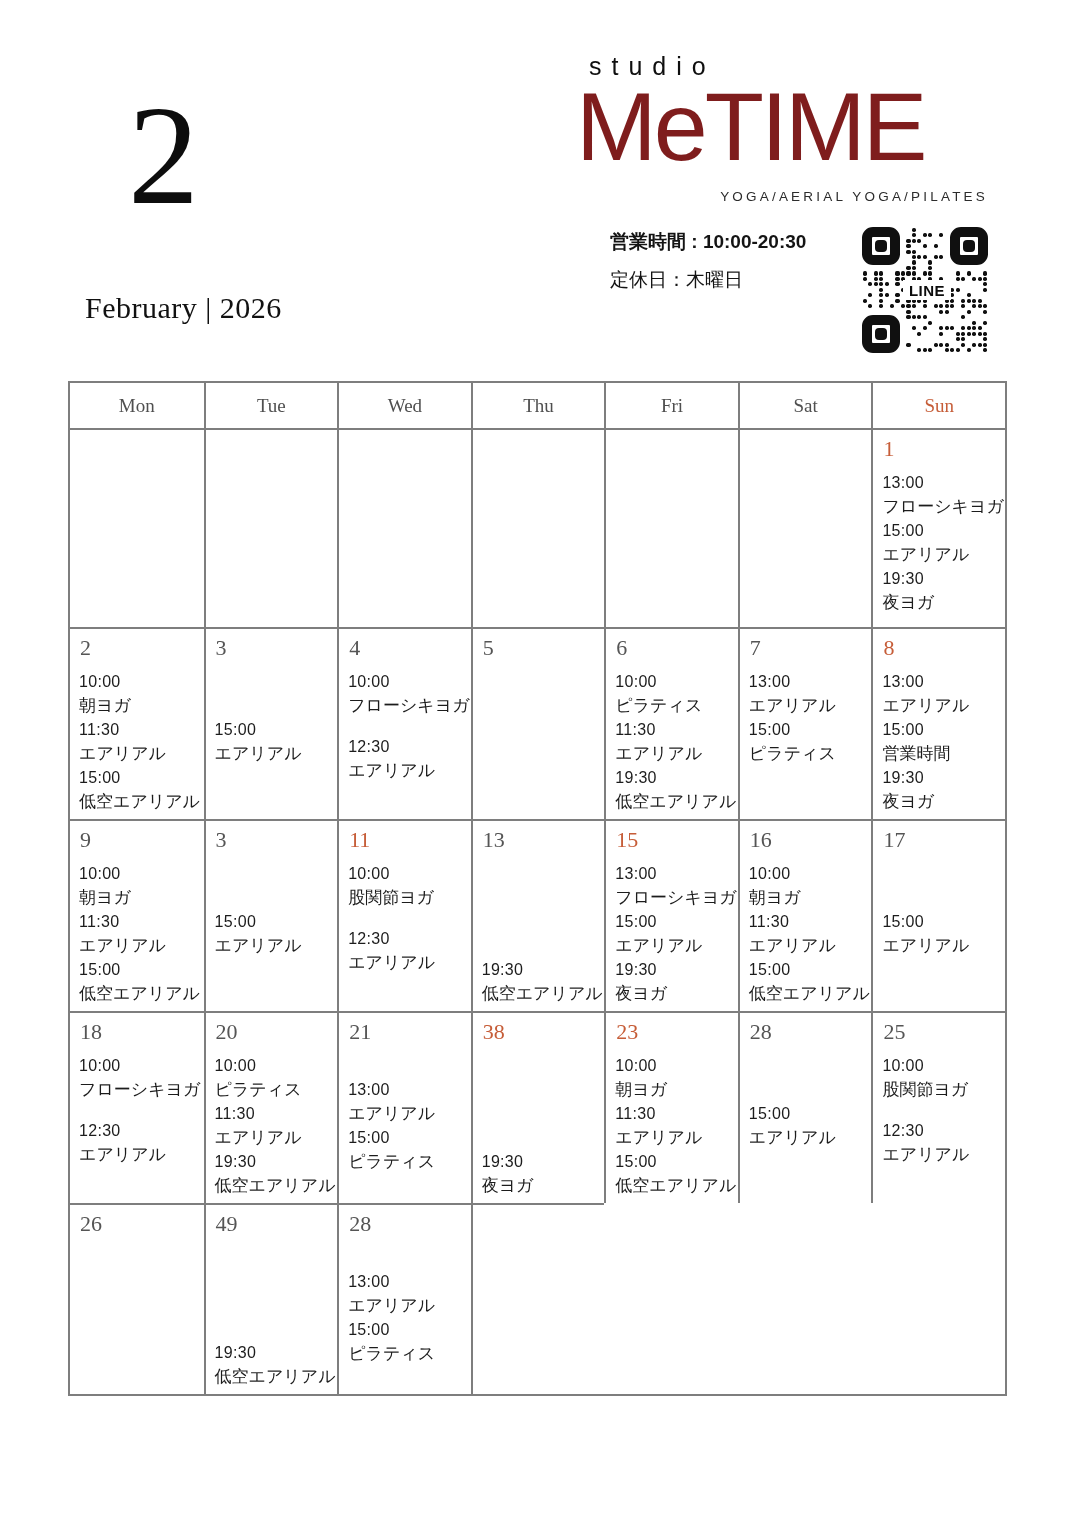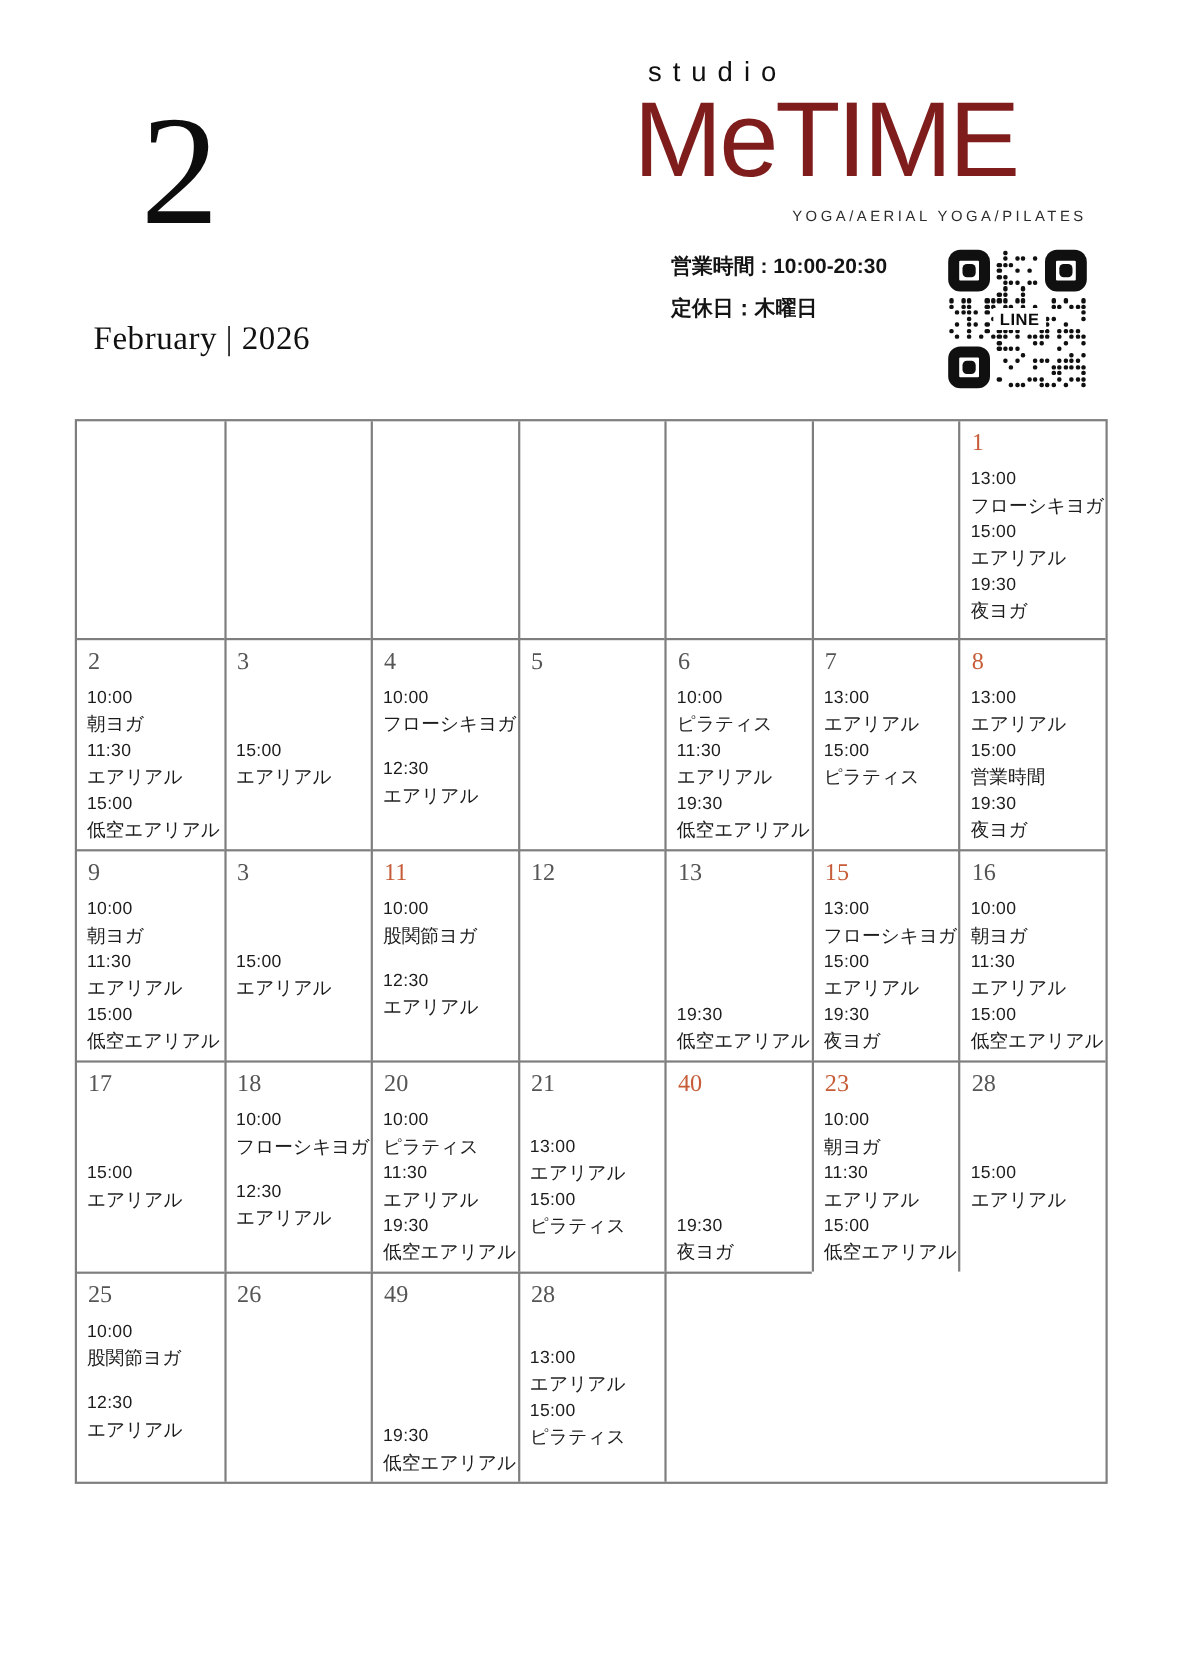--- a/index.html
+++ b/index.html
@@ -12,21 +12,21 @@
                   font-size:142px; line-height:1; color:#0d0d0d; }
   .month-label  { left:85px; top:291px; font-family:"Liberation Serif", serif;
                   font-size:30px; color:#111; letter-spacing:0.5px; }
   .brand-studio { left:589px; top:52px; font-size:25px; letter-spacing:10px;
                   color:#0f0f0f; font-weight:500; }
   .brand-name   { left:576px; top:76px; font-size:97px; letter-spacing:-3px;
                   line-height:1.05; color:#7f1d1d; font-weight:500; }
   .brand-tagline{ left:576px; top:189px; width:412px; text-align:right;
                   font-size:13.5px; letter-spacing:3.2px; color:#2c2c2c; }
   .info-hours   { left:610px; top:229px; font-size:19px; font-weight:600; color:#141414; }
-  .info-closed  { left:610px; top:267px; font-size:19px; font-weight:700; color:#141414; }
+  .info-closed  { left:610px; top:267px; font-size:19px; font-weight:400; color:#141414; }
 
   
   .qr { left:862px; top:227px; width:126px; height:126px; }
   .qr .dot    { position:absolute; background:#101010; border-radius:42%; }
   .qr .finder { position:absolute; width:38px; height:38px; border:10px solid #101010;
                 border-radius:11px; background:#fff; }
   .qr .finder::after { content:""; position:absolute; left:3px; top:3px; width:12px;
                 height:12px; background:#101010; border-radius:4px; }
   .qr .qr-label { position:absolute; left:41px; top:53px; width:48px; height:20px;
                 background:#fff; display:flex; align-items:center; justify-content:center;
@@ -226,20 +226,29 @@
     <div class="dot" style="left: 93.7304px; top: 121.122px; width: 4.07826px; height: 4.07826px;"></div>
     <div class="dot" style="left: 104.687px; top: 121.122px; width: 4.07826px; height: 4.07826px;"></div>
     <div class="dot" style="left: 121.122px; top: 121.122px; width: 4.07826px; height: 4.07826px;"></div>
     <div class="finder" style="left: 0px; top: 0px;"></div>
     <div class="finder" style="left: 87.6522px; top: 0px;"></div>
     <div class="finder" style="left: 0px; top: 87.6522px;"></div>
     <div class="qr-label">LINE</div>
   </div>
 
 <div class="abs cal">
+  <div class="weekday-row">
+      <div class="wd">Mon</div>
+      <div class="wd">Tue</div>
+      <div class="wd">Wed</div>
+      <div class="wd">Thu</div>
+      <div class="wd">Fri</div>
+      <div class="wd">Sat</div>
+      <div class="wd accent">Sun</div>
+    </div>
   <div class="grid-body">
       <div class="cell">
         <div class="events top"></div>
       </div>
       <div class="cell">
         <div class="events top"></div>
       </div>
       <div class="cell">
         <div class="events top"></div>
       </div>
@@ -346,24 +355,20 @@
       <div class="cell">
         <div class="date accent">11</div>
         <div class="events top">
           <div class="ev-time">10:00</div>
           <div class="ev-name">股関節ヨガ</div>
           <div class="ev-time gap-before">12:30</div>
           <div class="ev-name">エアリアル</div>
         </div>
       </div>
       <div class="cell">
-        <div class="date">12</div>
-        <div class="events top"></div>
-      </div>
-      <div class="cell">
         <div class="date">13</div>
         <div class="events bottom">
           <div class="ev-time">19:30</div>
           <div class="ev-name">低空エアリアル</div>
         </div>
       </div>
       <div class="cell">
         <div class="date accent">15</div>
         <div class="events top">
           <div class="ev-time">13:00</div>
@@ -415,21 +420,21 @@
       <div class="cell">
         <div class="date">21</div>
         <div class="events center">
           <div class="ev-time">13:00</div>
           <div class="ev-name">エアリアル</div>
           <div class="ev-time">15:00</div>
           <div class="ev-name">ピラティス</div>
         </div>
       </div>
       <div class="cell">
-        <div class="date accent">40</div>
+        <div class="date accent">38</div>
         <div class="events bottom">
           <div class="ev-time">19:30</div>
           <div class="ev-name">夜ヨガ</div>
         </div>
       </div>
       <div class="cell">
         <div class="date accent">23</div>
         <div class="events top">
           <div class="ev-time">10:00</div>
           <div class="ev-name">朝ヨガ</div>

